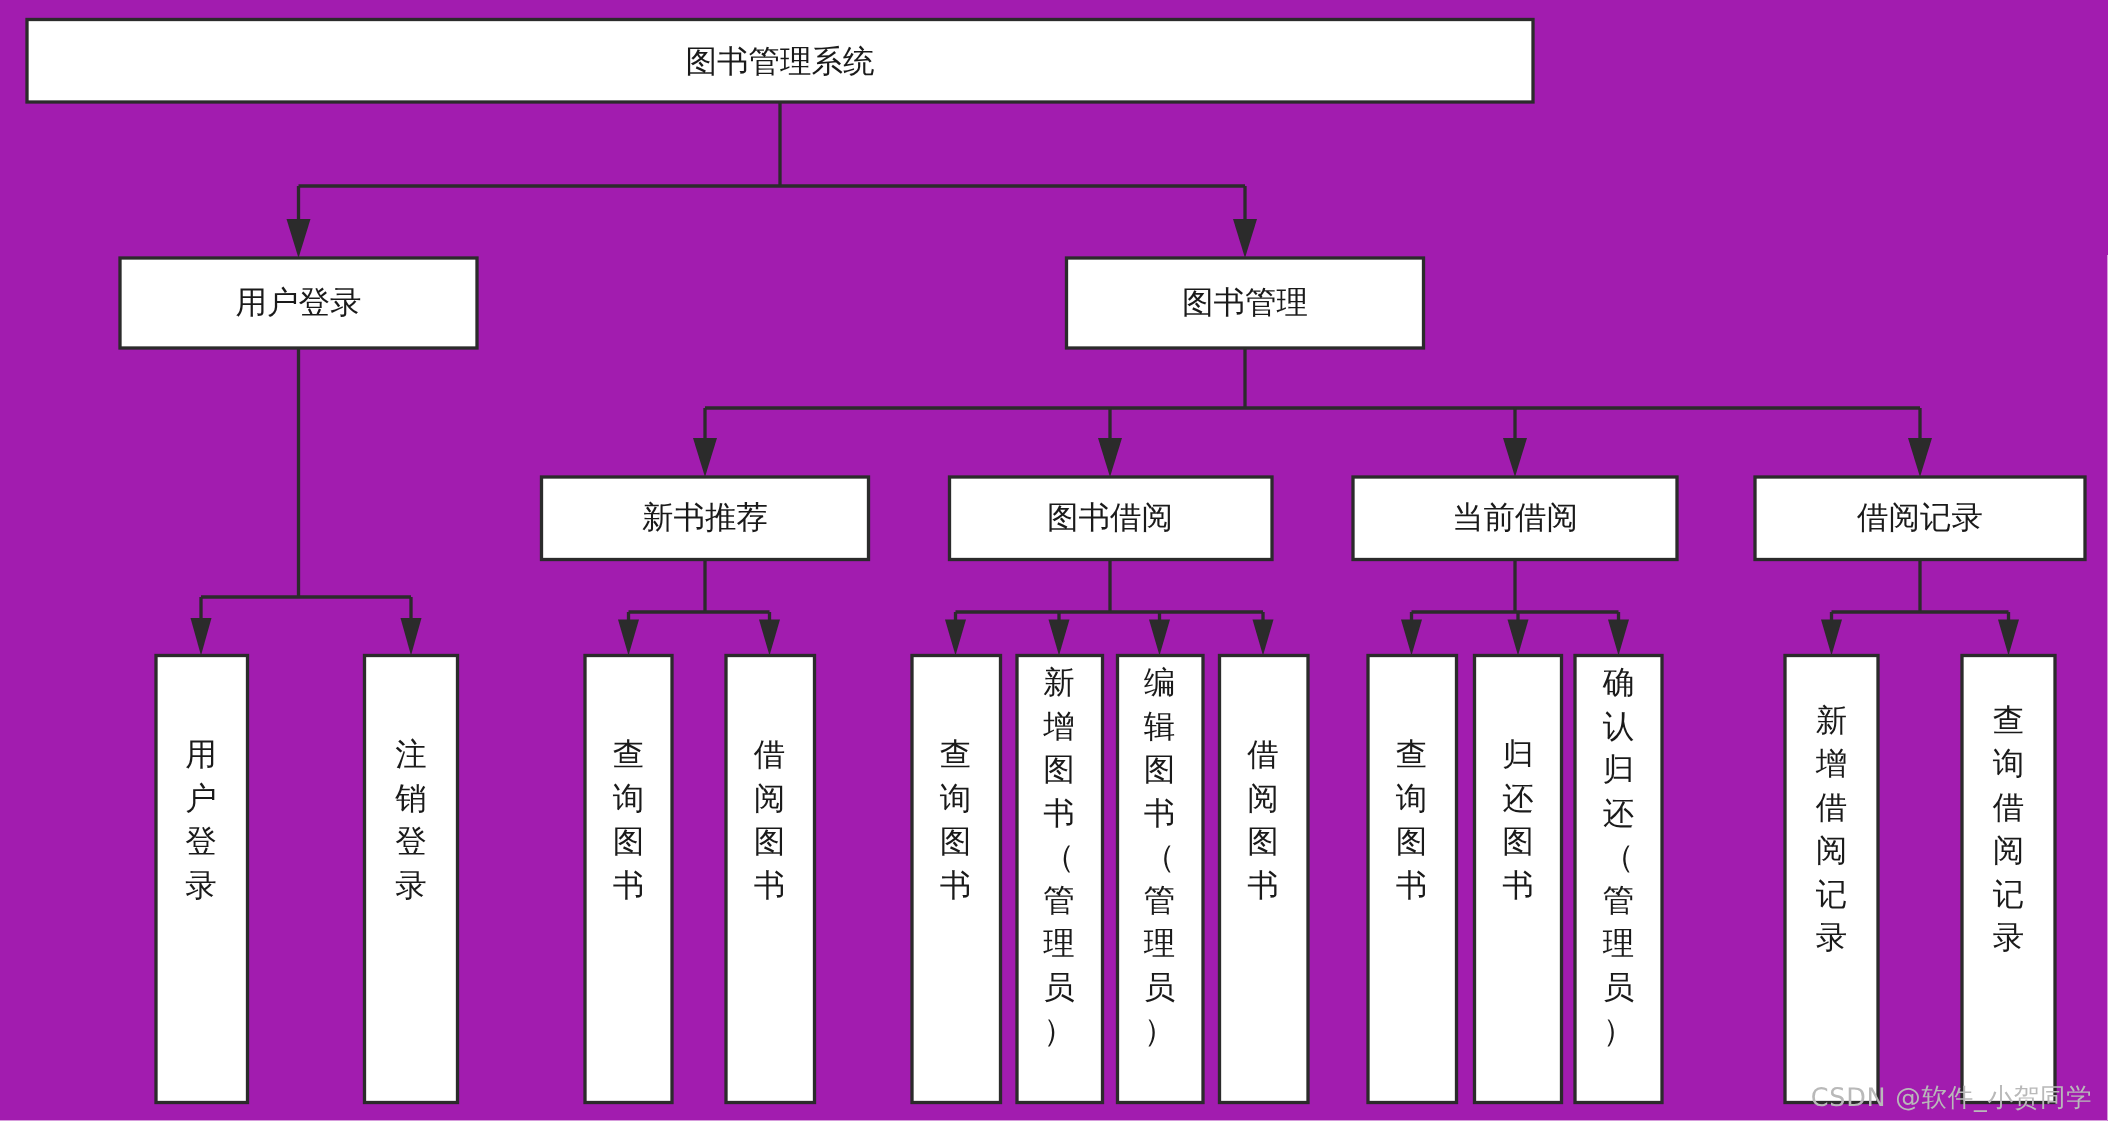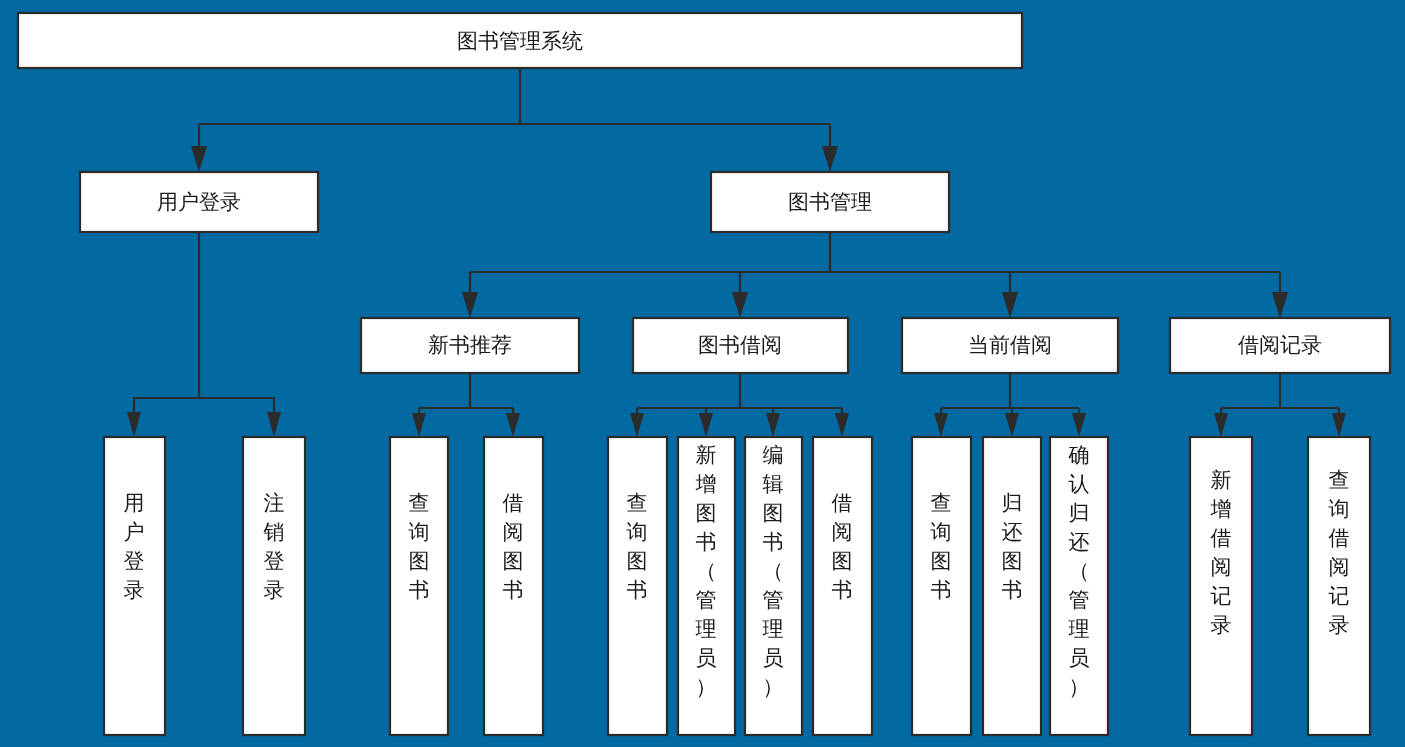--- a/index.html
+++ b/index.html
@@ -7,21 +7,21 @@
     padding: 0;
     background: #ffffff;
   }
   body {
     font-family: "DejaVu Sans", "Liberation Sans", sans-serif;
   }
   #diagram-root {
     position: relative;
     width: 1405px;
     height: 747px;
-    background: #0369a1;
+    background: #a21caf;
     overflow: hidden;
   }
   svg#flow-svg {
     position: absolute;
     left: 0;
     top: 0;
     width: 1405px;
     height: 747px;
     display: block;
   }
@@ -231,13 +231,14 @@
       <rect class="node-box" x="1190" y="437" width="62" height="298"></rect>
       <text class="node-label-v" x="1221" y="487"><tspan x="1221" y="487">新</tspan><tspan x="1221" y="516">增</tspan><tspan x="1221" y="545">借</tspan><tspan x="1221" y="574">阅</tspan><tspan x="1221" y="603">记</tspan><tspan x="1221" y="632">录</tspan></text>
     </g>
     <g>
       <rect class="node-box" x="1308" y="437" width="62" height="298"></rect>
       <text class="node-label-v" x="1339" y="487"><tspan x="1339" y="487">查</tspan><tspan x="1339" y="516">询</tspan><tspan x="1339" y="545">借</tspan><tspan x="1339" y="574">阅</tspan><tspan x="1339" y="603">记</tspan><tspan x="1339" y="632">录</tspan></text>
     </g>
 
   </svg>
 
+  <div class="watermark">CSDN @软件_小贺同学</div>
 </div>
 
 </body></html>

